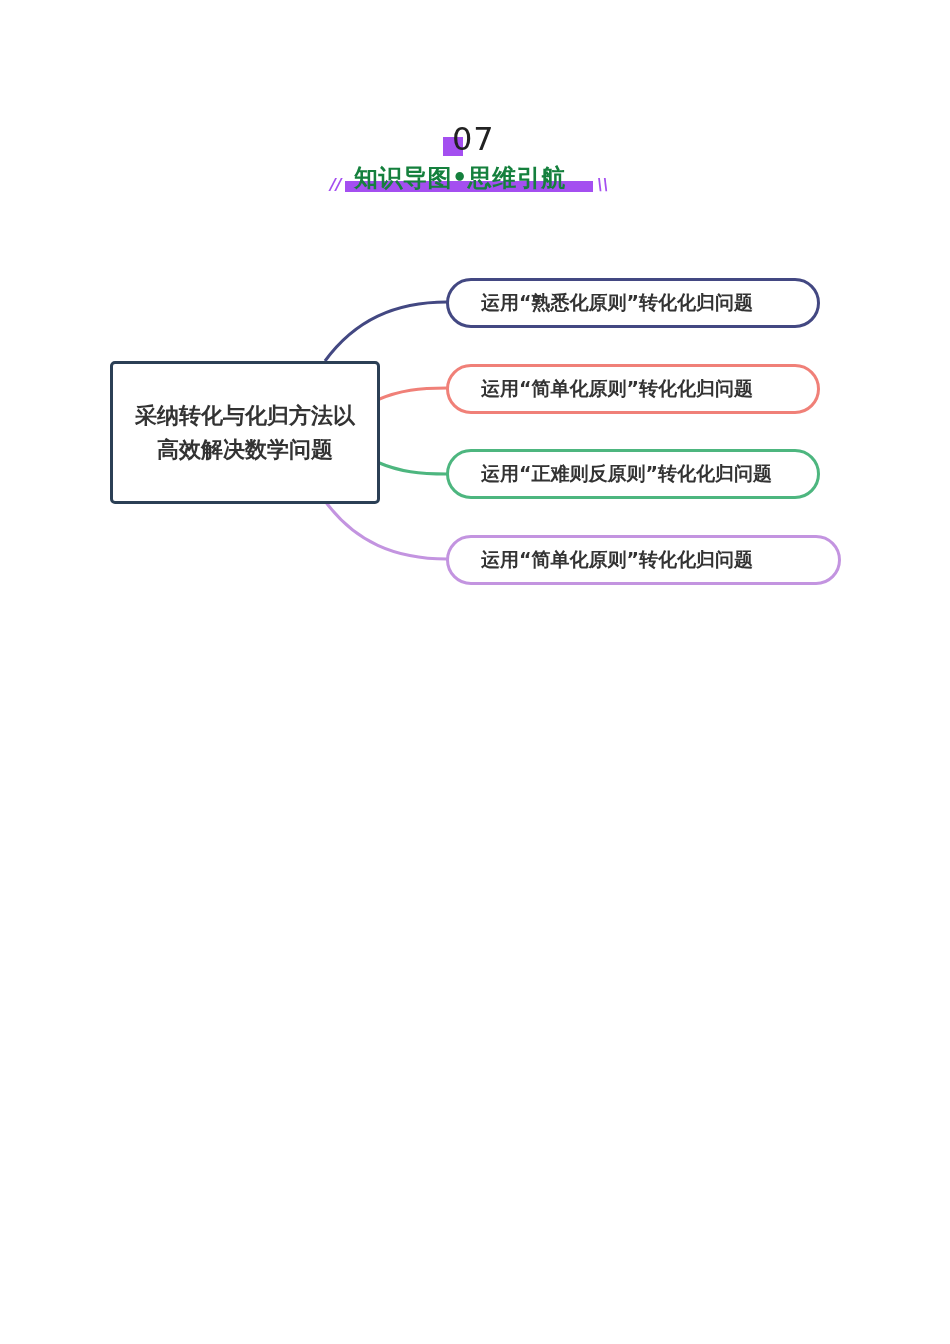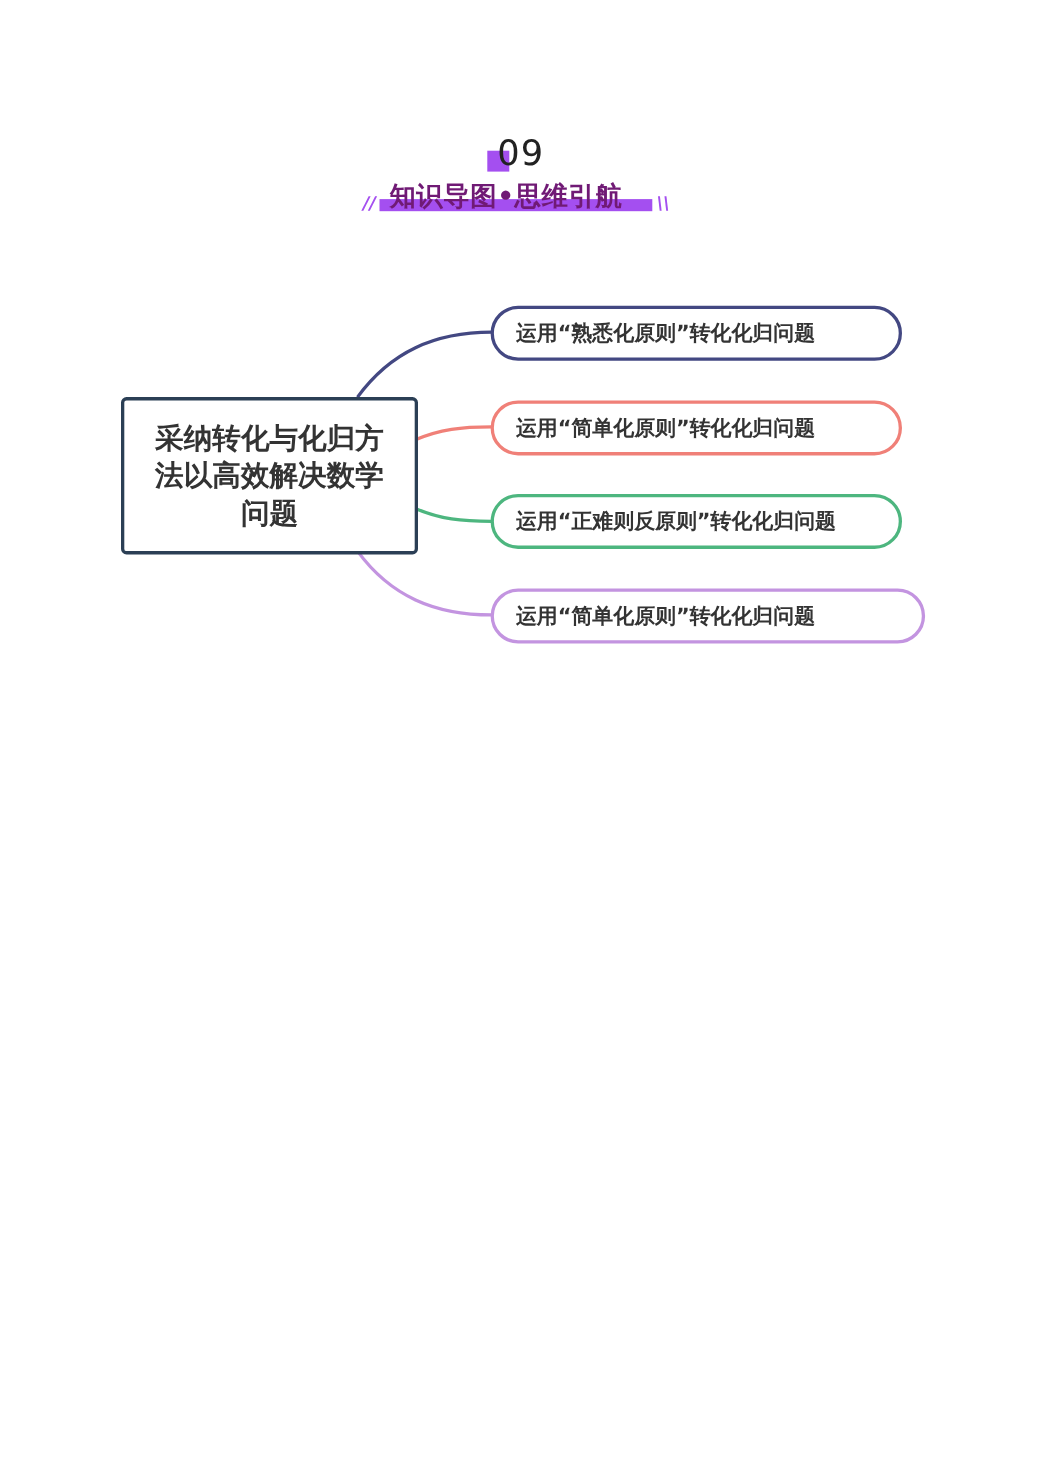--- a/index.html
+++ b/index.html
@@ -3,48 +3,48 @@
   <meta charset="utf-8">
   <style>
     html, body { margin: 0; padding: 0; background: #ffffff; }
     body { width: 950px; height: 1344px; position: relative; overflow: hidden;
            font-family: "DejaVu Sans", "Liberation Sans", sans-serif; }
     .header { position: absolute; left: 0; top: 0; width: 950px; height: 210px; }
     .num-block { position: absolute; left: 443px; top: 137px; width: 20px; height: 19px; background: #a44ff0; }
     .num { position: absolute; left: 452px; top: 120px; font-size: 32px; color: #222; letter-spacing: 1px;
            font-family: "DejaVu Sans", sans-serif; font-weight: normal; line-height: 38px; }
     .title-bar { position: absolute; left: 345px; top: 181px; width: 248px; height: 11px; background: #a44ff0; }
-    .title { position: absolute; left: 354px; top: 161px; font-size: 24px; font-weight: bold; color: #701a75;
+    .title { position: absolute; left: 354px; top: 161px; font-size: 24px; font-weight: bold; color: #15803d;
              line-height: 34px; letter-spacing: 0.5px; white-space: nowrap; }
     .slash { position: absolute; top: 176px; font-size: 16px; color: #a44ff0; font-weight: bold; line-height: 18px; font-style: italic; }
     .slash.left { left: 330px; }
     .slash.right { left: 597px; }
 
     svg.links { position: absolute; left: 0; top: 0; width: 950px; height: 700px; }
 
     .root { position: absolute; left: 110px; top: 361px; width: 264px; height: 137px;
             border: 3px solid #2b3f55; border-radius: 5px; background: #fff;
             display: flex; align-items: center; justify-content: center; box-sizing: content-box; }
-    .root-text { width: 230px; text-align: center; font-size: 26px; font-weight: bold; color: #333;
+    .root-text { width: 230px; text-align: center; font-size: 22px; font-weight: bold; color: #333;
                  line-height: 34px; }
 
     .branch { position: absolute; left: 446px; height: 44px; border: 3px solid; border-radius: 26px;
               background: #fff; display: flex; align-items: center; box-sizing: content-box; }
-    .branch-text { padding-left: 20px; font-size: 19px; font-weight: bold; color: #333; white-space: nowrap; }
+    .branch-text { padding-left: 32px; font-size: 19px; font-weight: bold; color: #333; white-space: nowrap; }
     .b1 { top: 278px; width: 368px; border-color: #434882; }
     .b2 { top: 364px; width: 368px; border-color: #f08078; }
     .b3 { top: 449px; width: 368px; border-color: #4db67f; }
     .b4 { top: 535px; width: 389px; border-color: #c394e0; }
   </style>
 </head>
 <body>
 
 <div class="header">
   <div class="num-block"></div>
-  <div class="num">09</div>
+  <div class="num">07</div>
   <div class="title-bar"></div>
   <span class="slash left">//</span>
   <div class="title">知识导图•思维引航</div>
   <span class="slash right">\\</span>
 </div>
 
 <svg class="links" viewBox="0 0 950 700">
   <path d="M325 361 C 355 320, 395 302, 447 302" fill="none" stroke="#434882" stroke-width="3"></path>
   <path d="M377 400 C 400 390, 420 388, 447 388" fill="none" stroke="#f08078" stroke-width="3"></path>
   <path d="M377 462 C 400 472, 420 474, 447 474" fill="none" stroke="#4db67f" stroke-width="3"></path>

